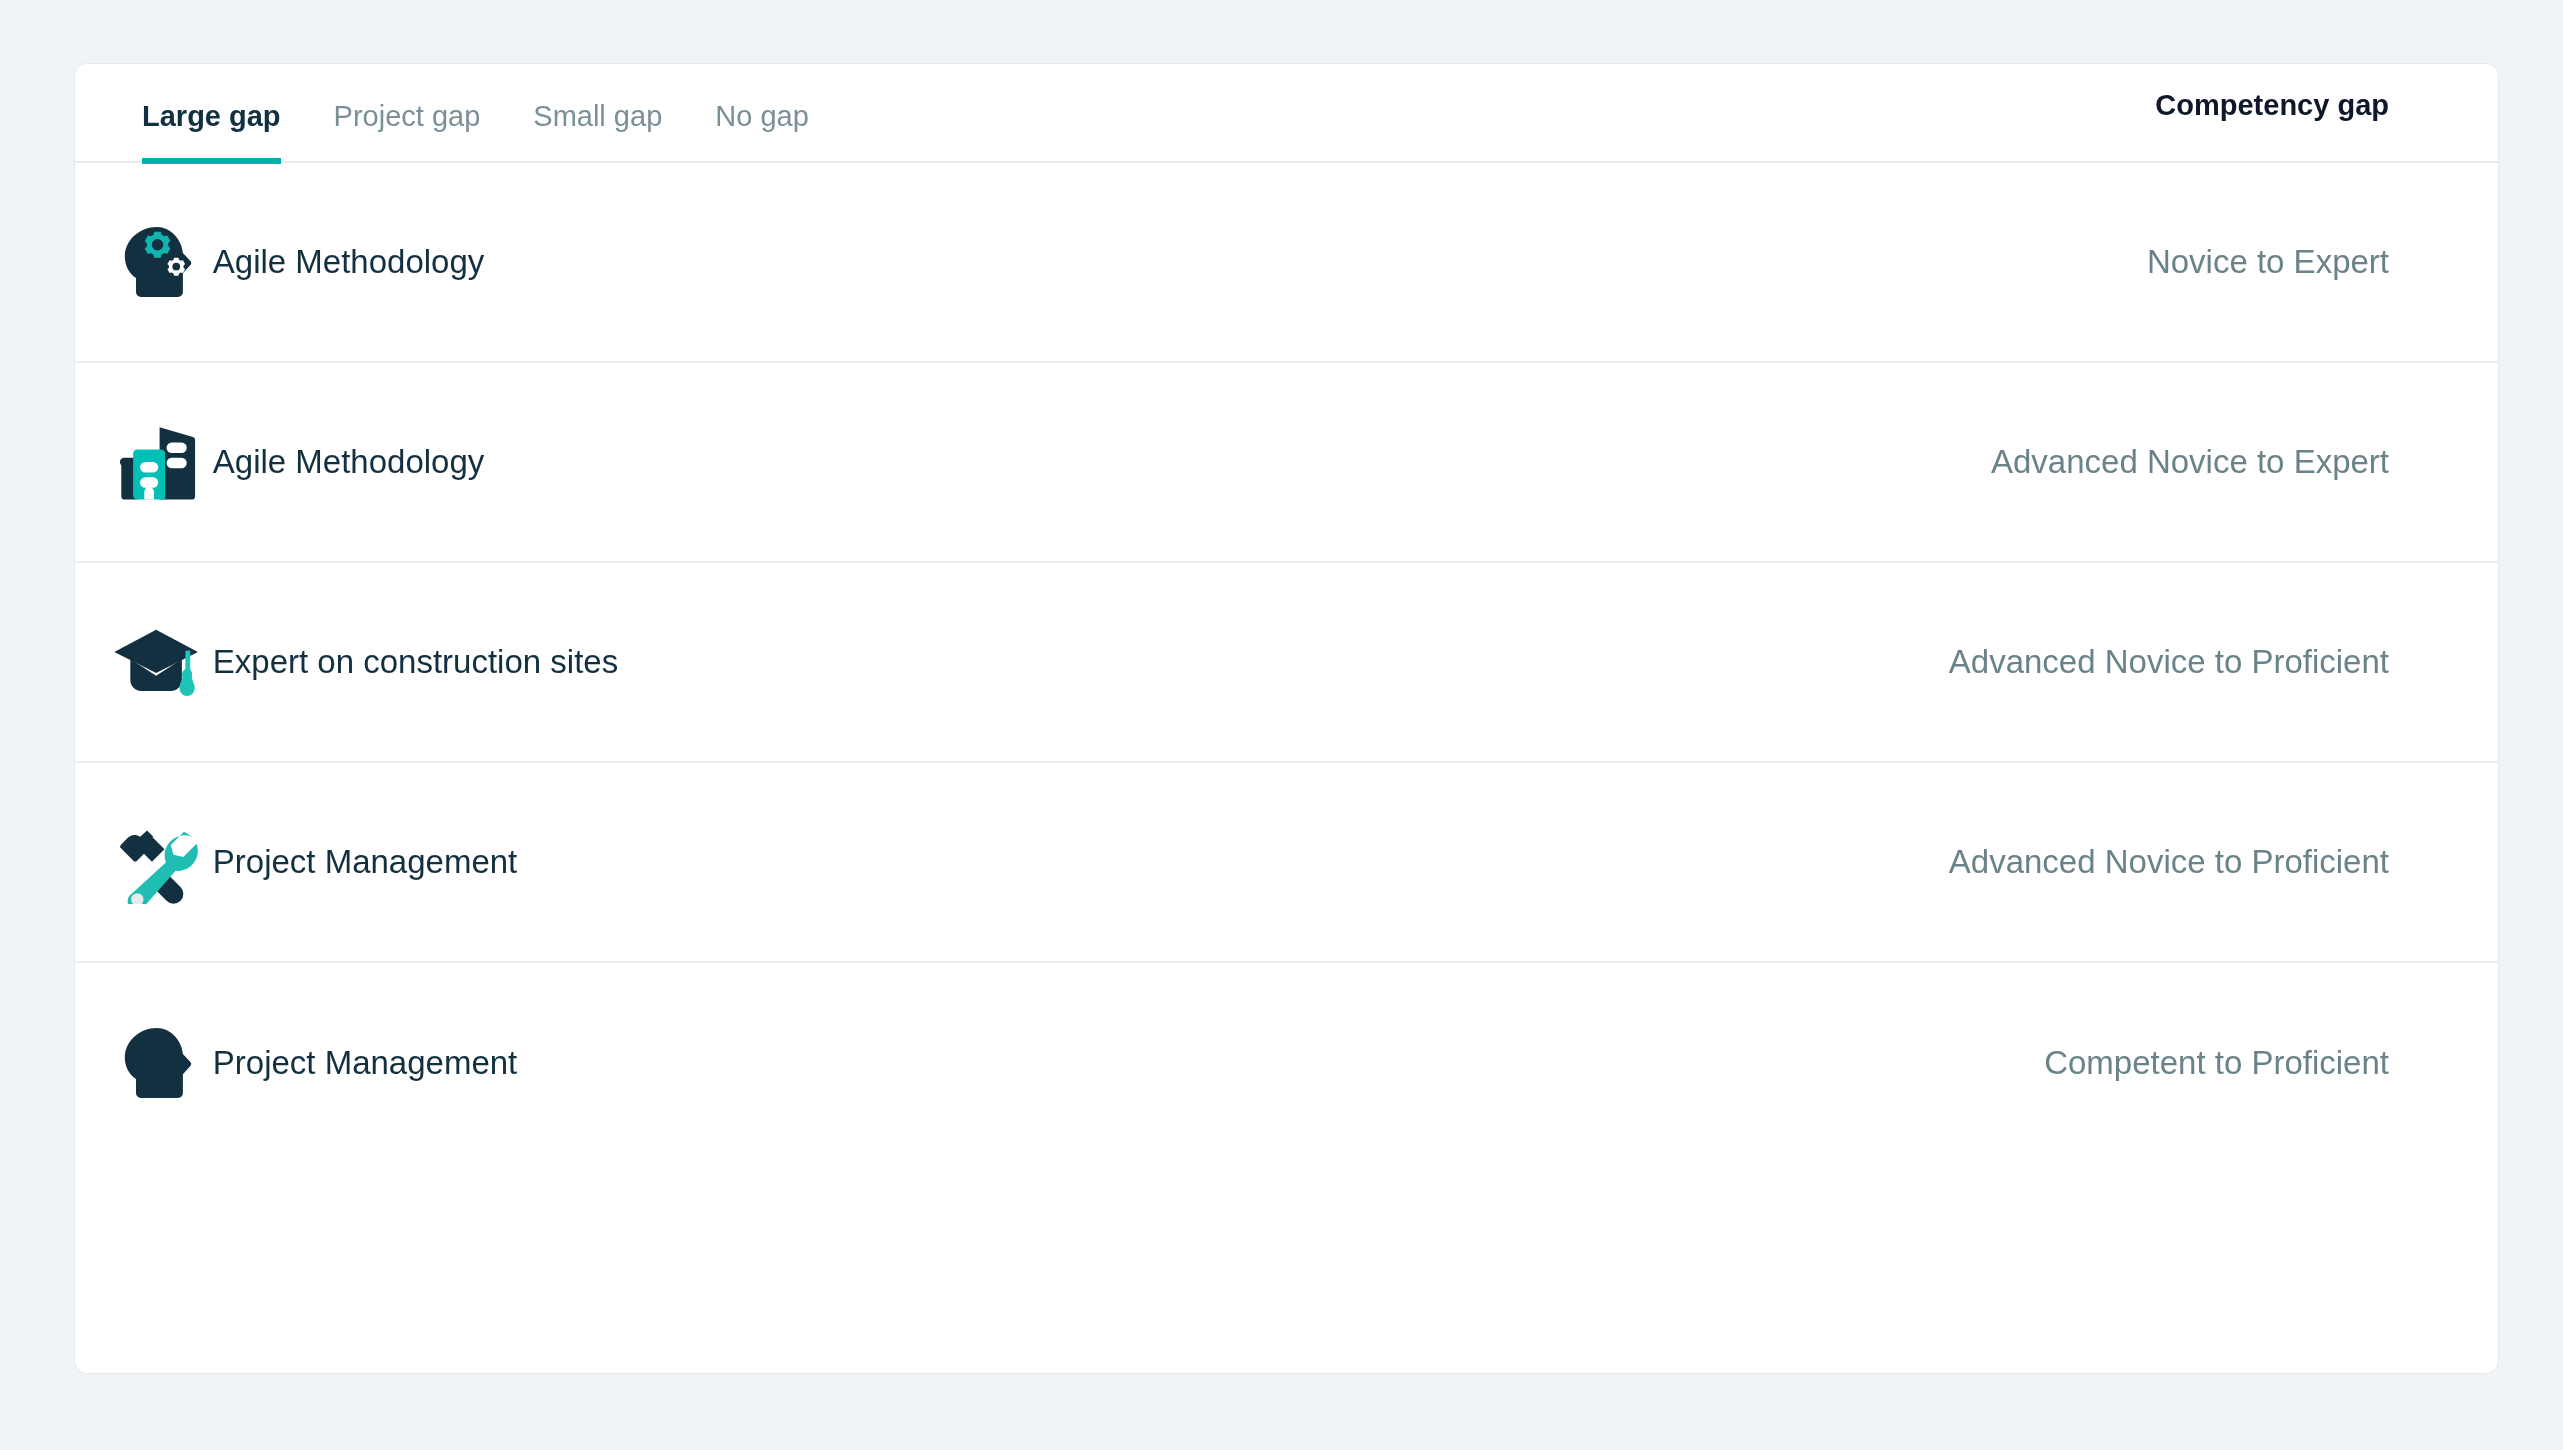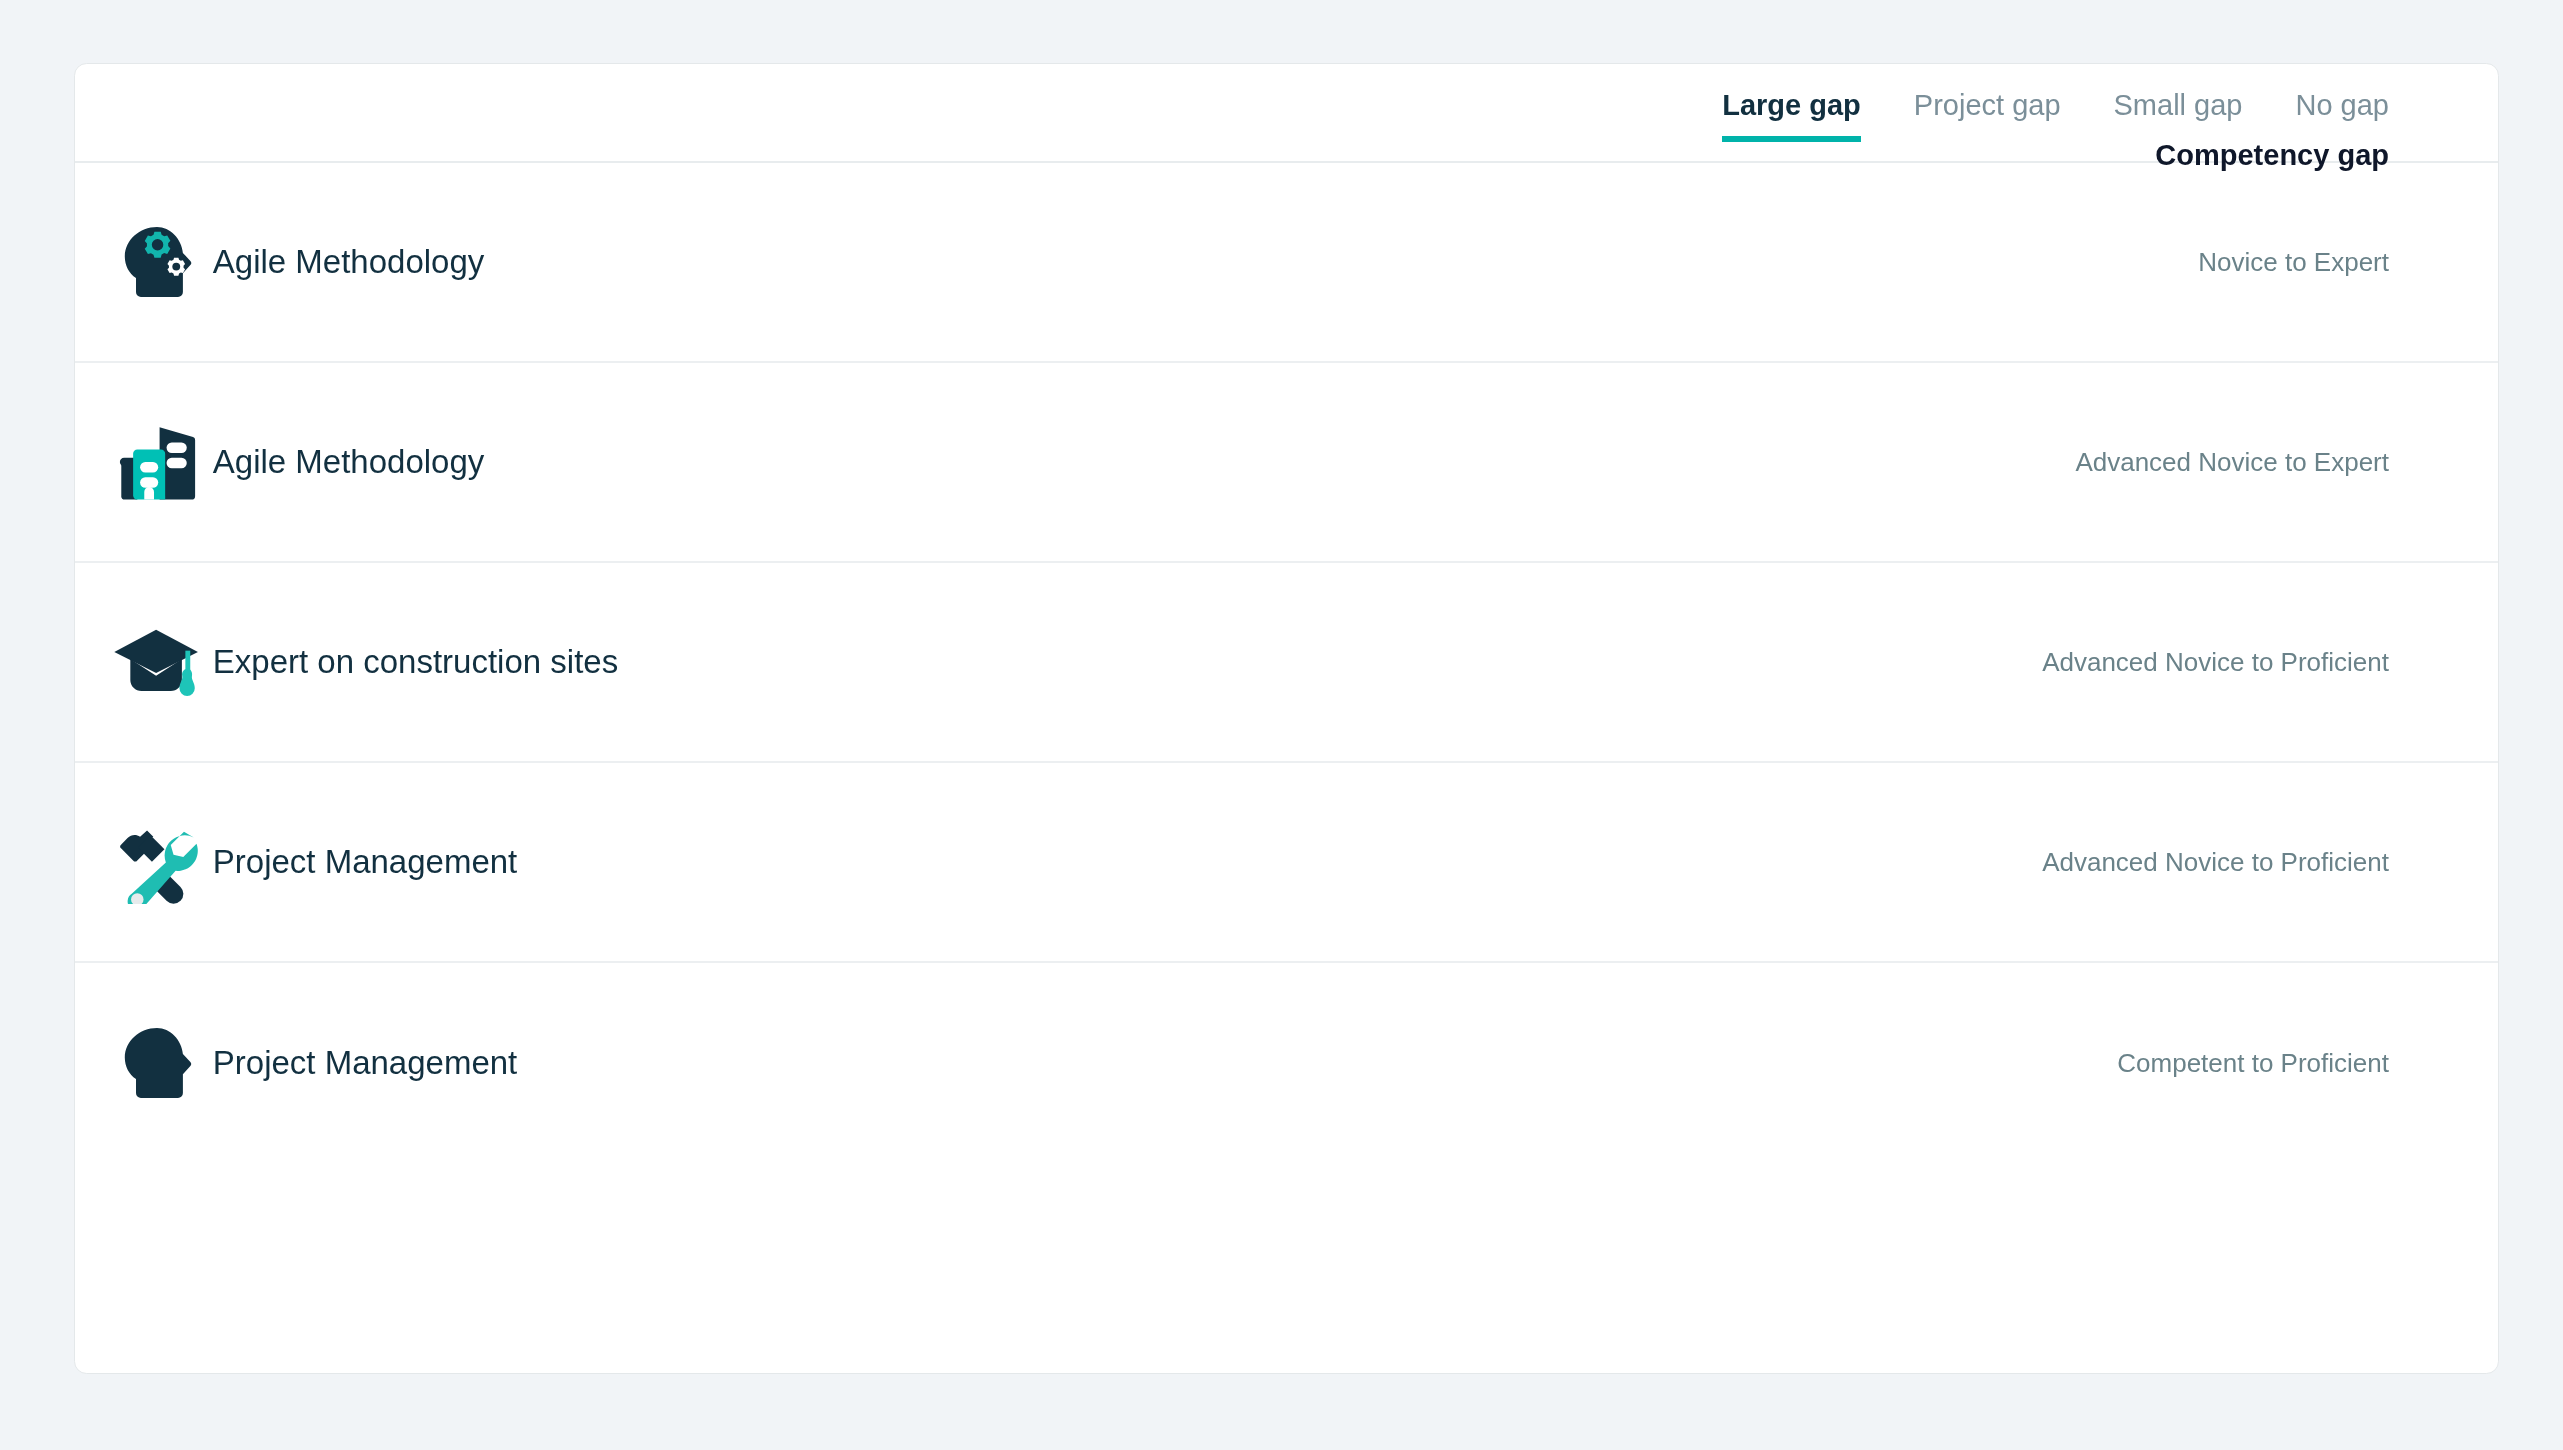--- a/index.html
+++ b/index.html
@@ -64,25 +64,24 @@
     cursor: pointer;
   }
 
   
   .tabs-row {
     position: relative;
     box-sizing: border-box;
     padding: 0 109px 0 67px;
     margin-top: 25px;
     display: flex;
-    align-items: flex-end;
+    align-items: flex-start;
     justify-content: space-between;
     height: 74px;
     border-bottom: 2.8px solid #e8ecee;
-    flex-direction: column;
   }
 
   .tabs {
     display: flex;
     align-items: flex-end;
     height: 100%;
   }
 
   .tab {
     position: relative;
@@ -151,21 +150,21 @@
     flex: 1 1 auto;
     font-size: 33px;
     font-weight: 400;
     color: #123040;
     line-height: 1.1;
     white-space: nowrap;
   }
 
   .row-gap {
     flex: 0 0 auto;
-    font-size: 26px;
+    font-size: 33px;
     font-weight: 400;
     color: #6a8289;
     text-align: right;
     white-space: nowrap;
   }
 </style>
 </head>
 <body>
 
 <div class="page">

